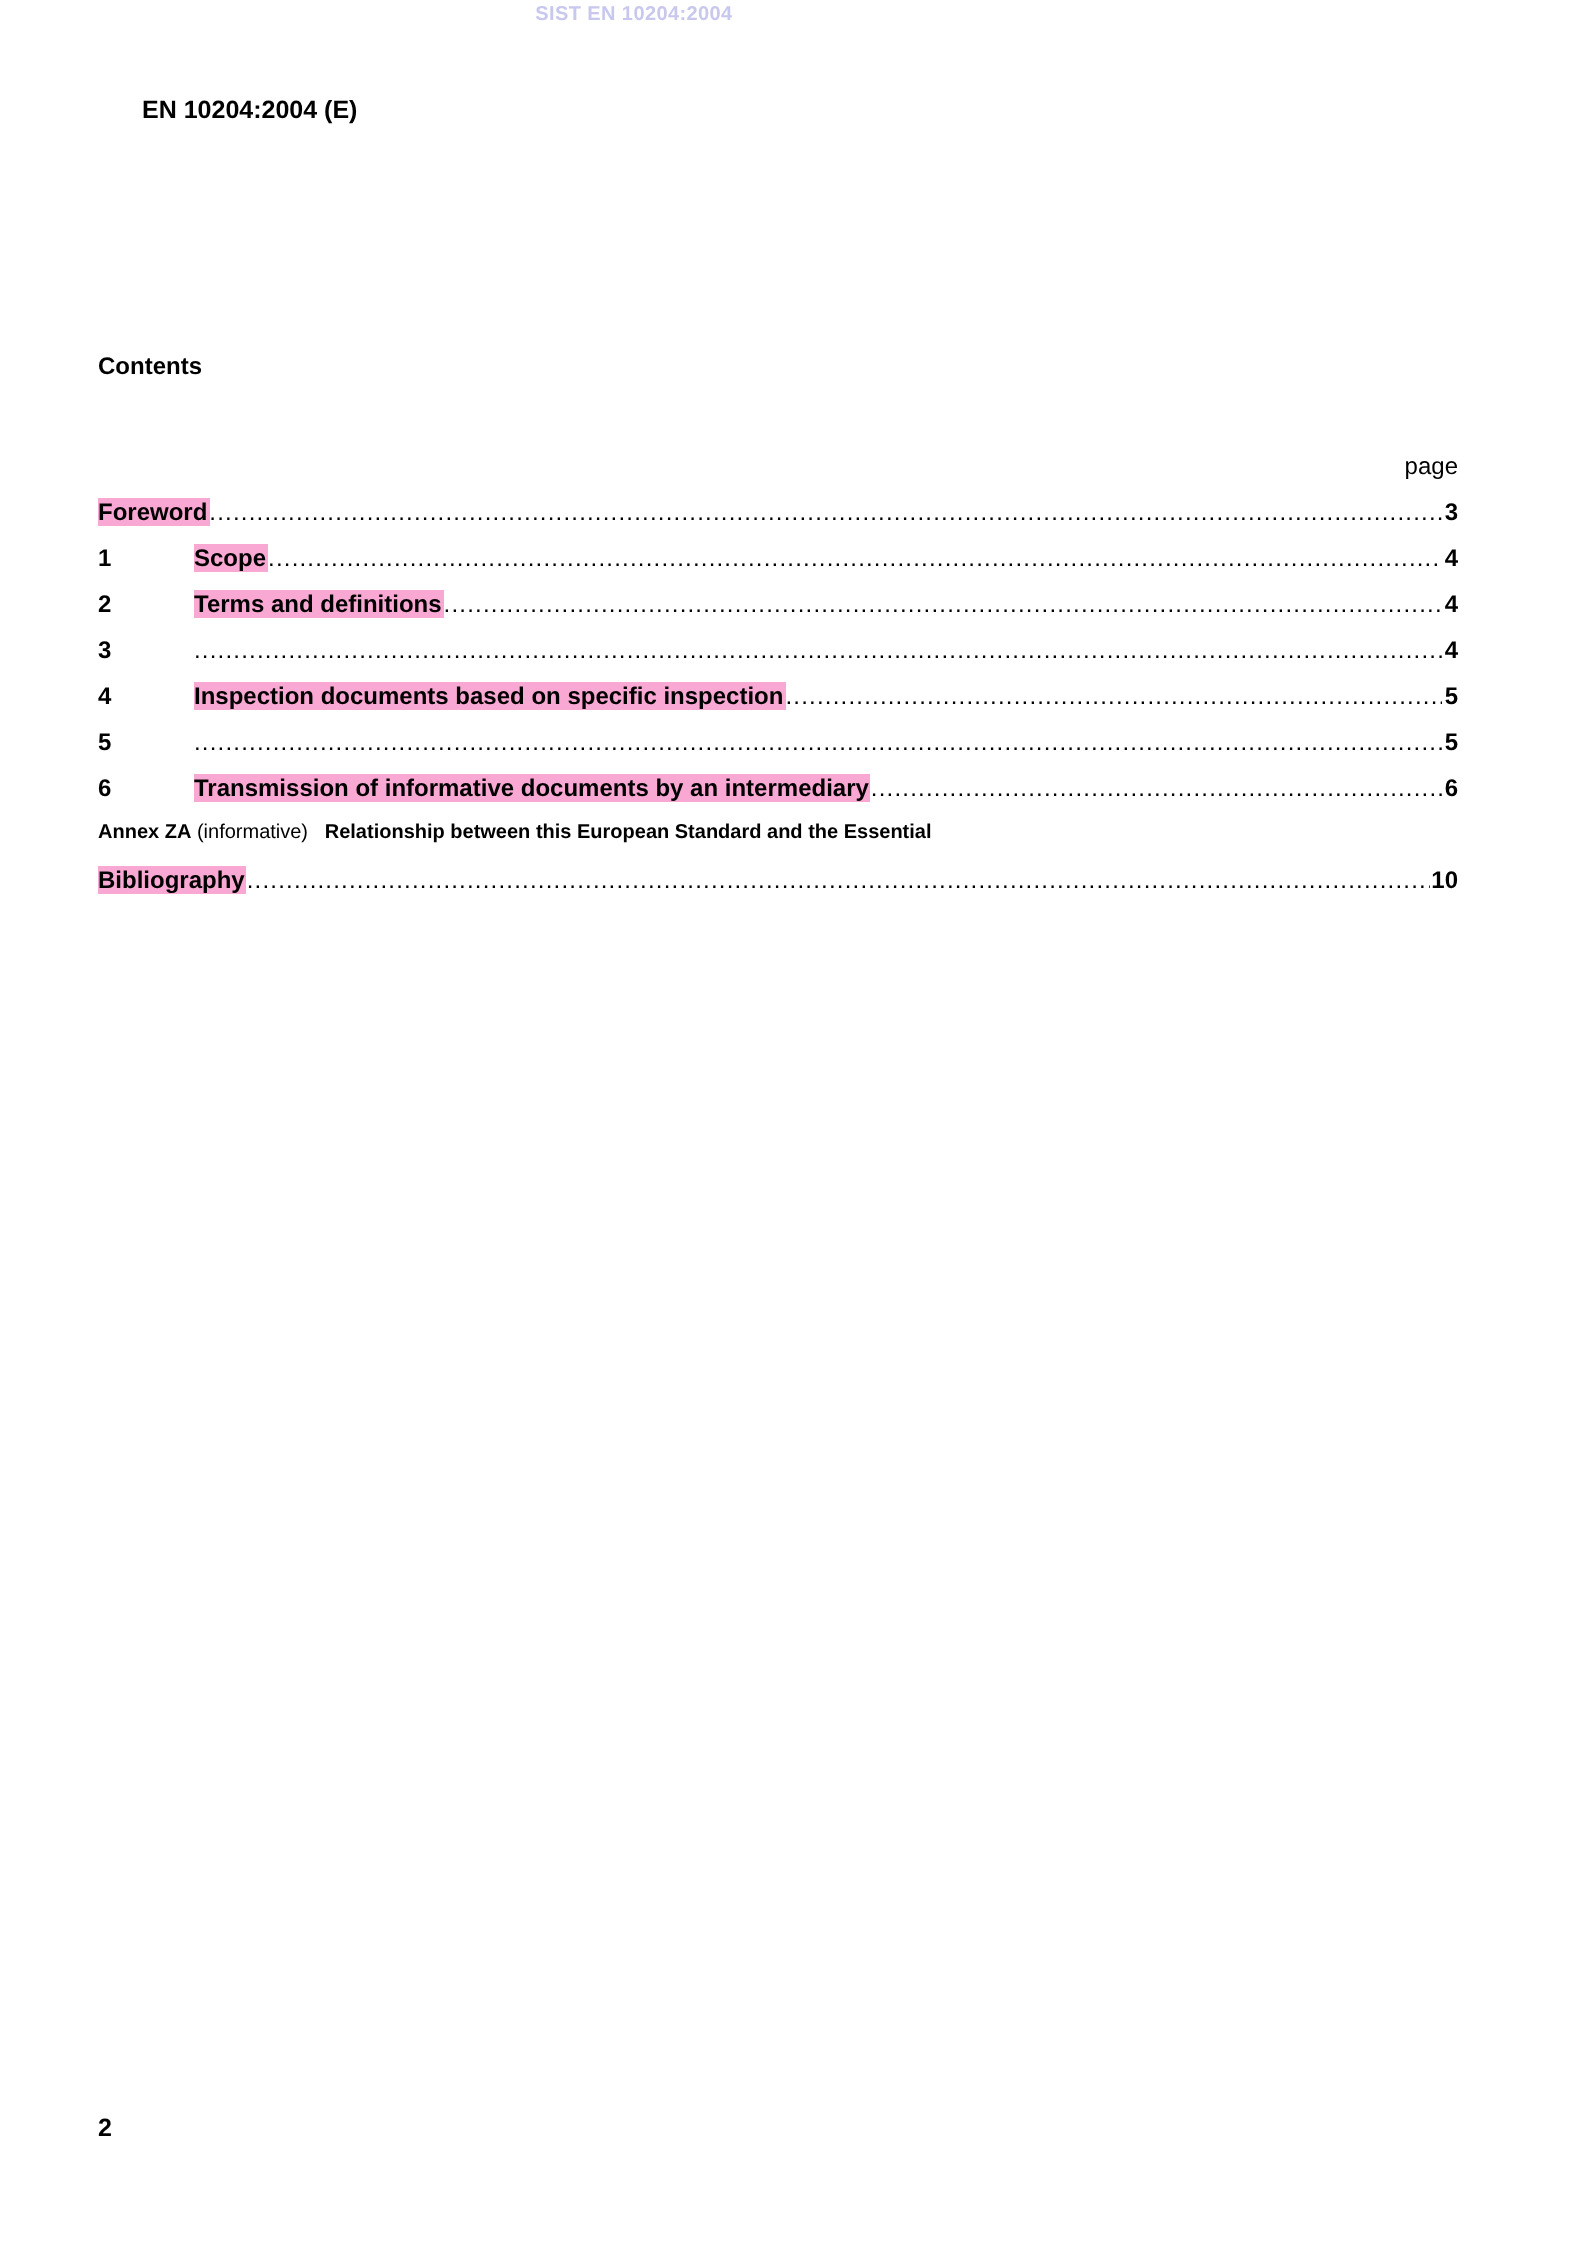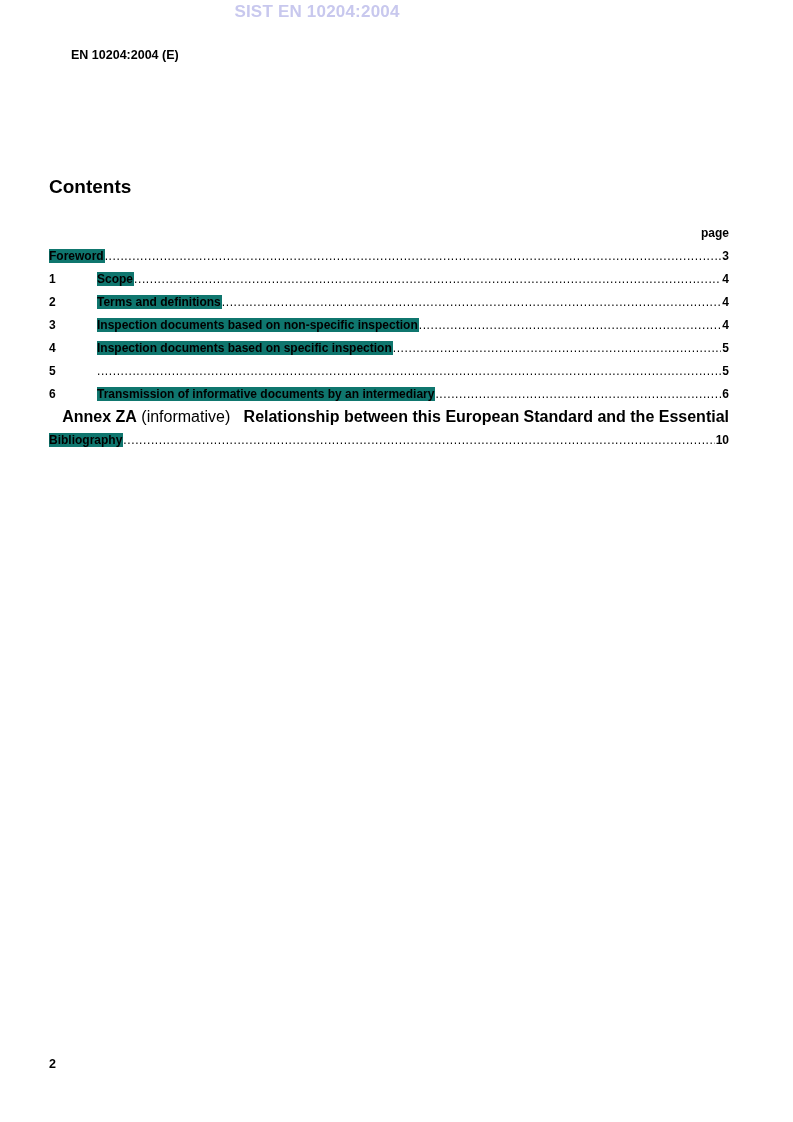--- a/index.html
+++ b/index.html
@@ -1,33 +1,33 @@
 <!DOCTYPE html>
 <html><head>
 <meta charset="utf-8">
 <style>
   html, body { margin: 0; padding: 0; background: #ffffff; }
   body { width: 793px; height: 1122px; position: relative; overflow: hidden;
          font-family: "Liberation Sans", sans-serif; color: #000; }
   .watermark { position: absolute; top: 2px; left: 0; width: 634px; text-align: center;
-               font-size: 17px; font-weight: bold; color: #c8c8ee; letter-spacing: 0.2px; }
+               font-size: 10px; font-weight: bold; color: #c8c8ee; letter-spacing: 0.2px; }
   .doc-id { position: absolute; top: 48px; left: 49px; font-size: 12.5px; font-weight: bold; padding-left: 22px; }
-  .contents-title { position: absolute; top: 176px; left: 49px; font-size: 19px; font-weight: bold; }
-  .page-label { position: absolute; top: 226px; right: 64px; font-size: 12px; font-weight: bold; text-align: center; }
+  .contents-title { position: absolute; top: 176px; left: 49px; font-size: 12px; font-weight: bold; }
+  .page-label { position: absolute; top: 226px; right: 64px; font-size: 12px; font-weight: normal; text-align: center; }
   .toc { position: absolute; left: 49px; width: 680px; top: 249px; }
   .toc-row { position: relative; display: flex; align-items: baseline; font-size: 12px;
              font-weight: bold; line-height: 14px; margin-bottom: 9px; overflow: hidden; }
   .toc-row .num { width: 48px; flex: 0 0 48px; }
-  .toc-row .title { white-space: nowrap; padding-right: 1px; background: #0f766e; }
+  .toc-row .title { white-space: nowrap; padding-right: 1px; background: #f9a8d4; }
   .toc-row .dots { flex: 1 1 auto; overflow: hidden; white-space: nowrap; letter-spacing: 0.6px; }
   .toc-row .dots::before { content: "................................................................................................................................................................................................................"; font-weight: normal; }
   .toc-row .pg { flex: 0 0 auto; padding-left: 1px; background: #fff; }
   .toc-row.annex .prefix { white-space: nowrap; font-weight: bold; }
   .toc-row.annex .prefix .inf { font-weight: normal; }
-  .annex-block { font-size: 16px; font-weight: bold; line-height: 14px; margin-bottom: 9px; text-align: right; }
+  .annex-block { font-size: 10px; font-weight: bold; line-height: 14px; margin-bottom: 9px; }
   .annex-block .line1 { white-space: nowrap; }
   .annex-block .line1 .inf { font-weight: normal; }
   .annex-block .line2 { display: flex; align-items: baseline; padding-left: 48px; overflow: hidden; }
   .annex-block .line2 .title { white-space: nowrap; padding-right: 1px; }
   .annex-block .line2 .dots { flex: 1 1 auto; overflow: hidden; white-space: nowrap; letter-spacing: 0.6px; }
   .annex-block .line2 .dots::before { content: "................................................................................................................................................................................................................"; font-weight: normal; }
   .annex-block .line2 .pg { padding-left: 1px; }
   .page-number { position: absolute; top: 1057px; left: 49px; font-size: 12.5px; font-weight: bold; }
 </style>
 </head>
@@ -58,21 +58,20 @@
 
   <div class="toc-row">
     <span class="num">2</span>
     <span class="title">Terms and definitions </span>
     <span class="dots"></span>
     <span class="pg">4</span>
   </div>
 
   <div class="toc-row">
     <span class="num">3</span>
-    <span class="title">Inspection documents based on non-specific inspection </span>
     <span class="dots"></span>
     <span class="pg">4</span>
   </div>
 
   <div class="toc-row">
     <span class="num">4</span>
     <span class="title">Inspection documents based on specific inspection </span>
     <span class="dots"></span>
     <span class="pg">5</span>
   </div>

